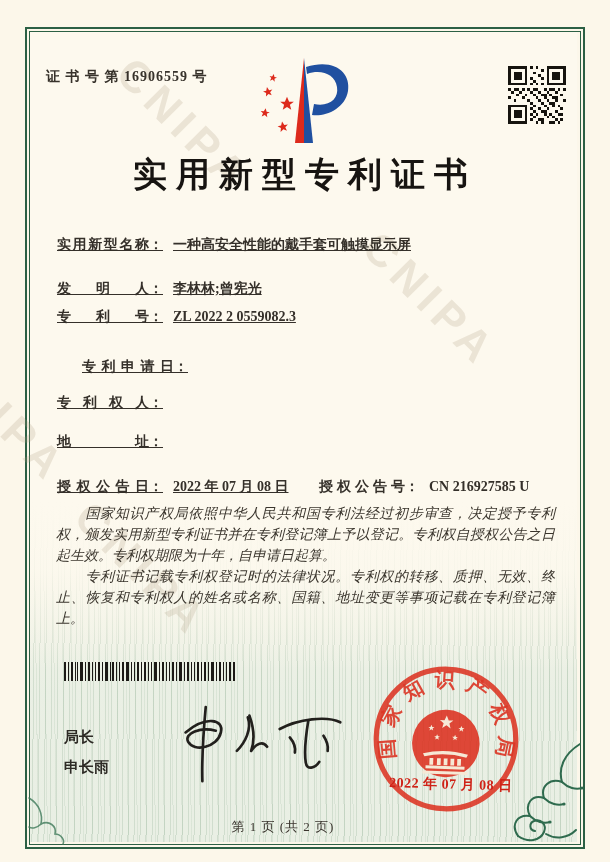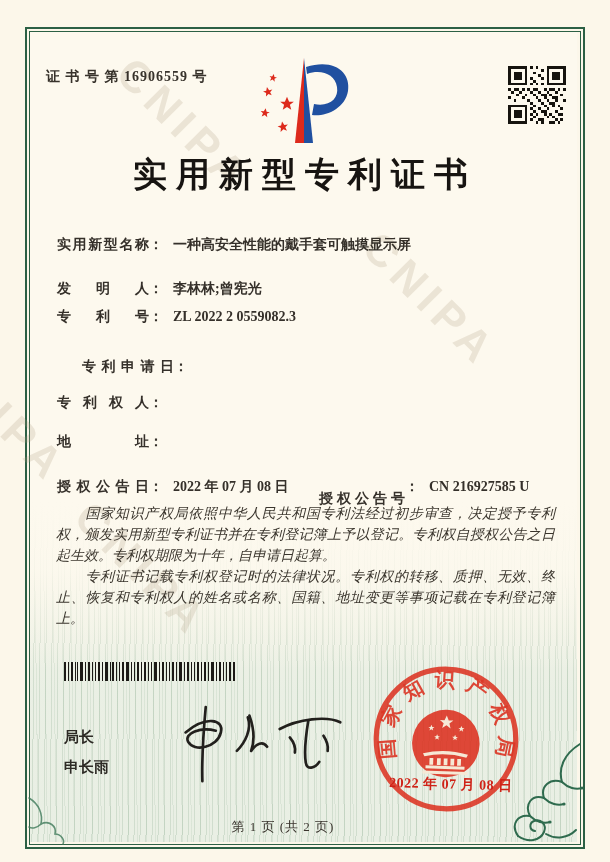--- a/index.html
+++ b/index.html
@@ -41,30 +41,30 @@
     letter-spacing:1px;color:#37322b;
   }
   .qr{position:absolute;left:508px;top:66px;width:58px;height:58px;}
   .logo{position:absolute;left:246px;top:54px;width:116px;height:96px;}
   .title{
     position:absolute;left:0;top:152px;width:610px;text-align:center;
     font-size:34px;font-weight:700;letter-spacing:9px;color:#171411;
   }
   .row{
     position:absolute;left:57px;width:500px;display:flex;align-items:center;
-    font-size:14px;font-weight:700;color:#35302a;line-height:22px;white-space:nowrap;
+    font-size:14px;font-weight:700;color:#35302a;line-height:22px;white-space:nowrap;text-decoration:underline;
   }
   .flabel{
     display:inline-block;width:92px;text-align:justify;text-align-last:justify;
   }
   .colon{display:inline-block;}
   .fval{margin-left:10px;}
   .addr-lines .fval2{margin-left:10px;}
   .grant2{position:absolute;left:262px;top:0;display:flex;}
-  .grant2 .flabel{width:86px;margin-top:12px;}
+  .grant2 .flabel{width:86px;}
   .paras{
     position:absolute;left:56px;top:503px;width:499px;
     font-size:14px;line-height:21px;font-style:italic;font-weight:500;
     color:#3a352d;text-align:justify;
   }
   .paras p{margin:0;text-indent:2.1em;}
   .barcode{position:absolute;left:62px;top:662px;width:176px;height:19px;}
   .officer{position:absolute;left:64px;top:722px;font-size:15px;font-weight:700;color:#2e2b26;line-height:30px;}
   .officer div{margin-bottom:0px;}
   .signature{position:absolute;left:162px;top:700px;width:185px;height:85px;}

